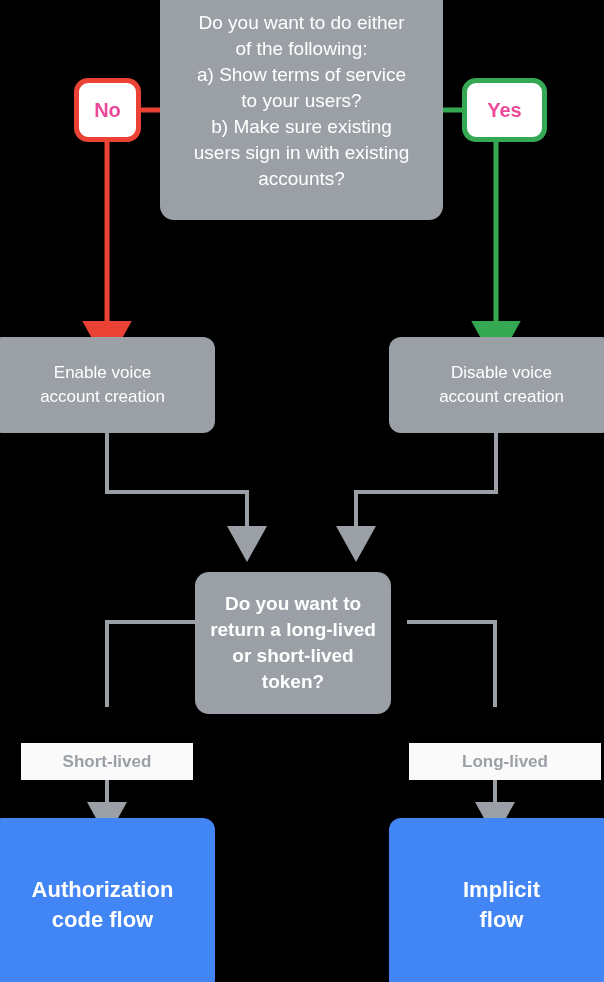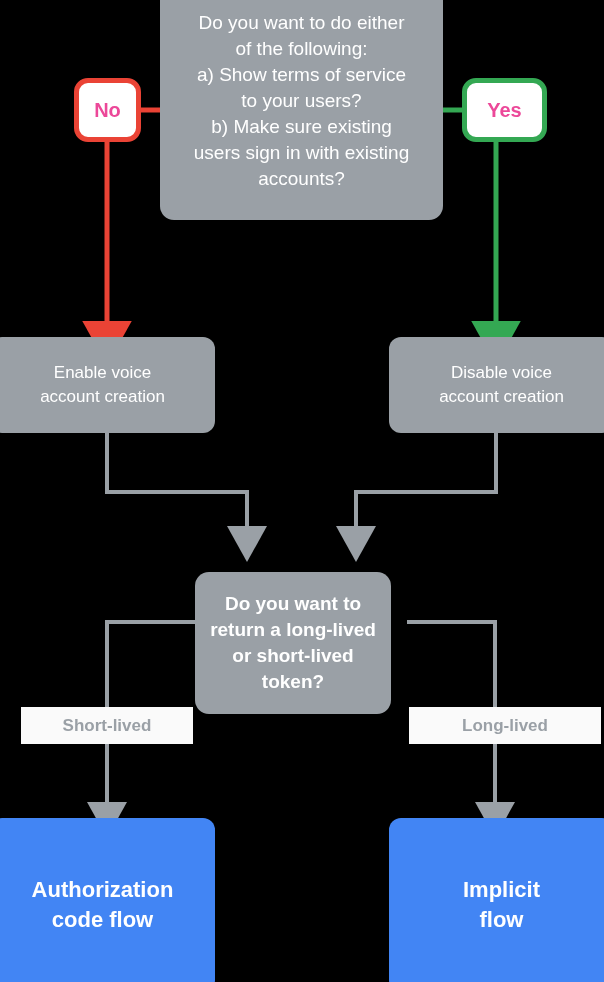--- a/index.html
+++ b/index.html
@@ -88,20 +88,21 @@
   .edge-label {
     position: absolute;
     background: #fafafa;
     color: #9aa0a6;
     font-size: 17px;
     font-weight: bold;
     display: flex;
     align-items: center;
     justify-content: center;
     z-index: 2;
+    margin-top: 36px;
   }
 
   .nowrap { white-space: pre-line; }
 </style>
 </head>
 <body>
 
 <div id="canvas">
 
   <svg id="wires" viewBox="0 0 604 982" xmlns="http://www.w3.org/2000/svg">

